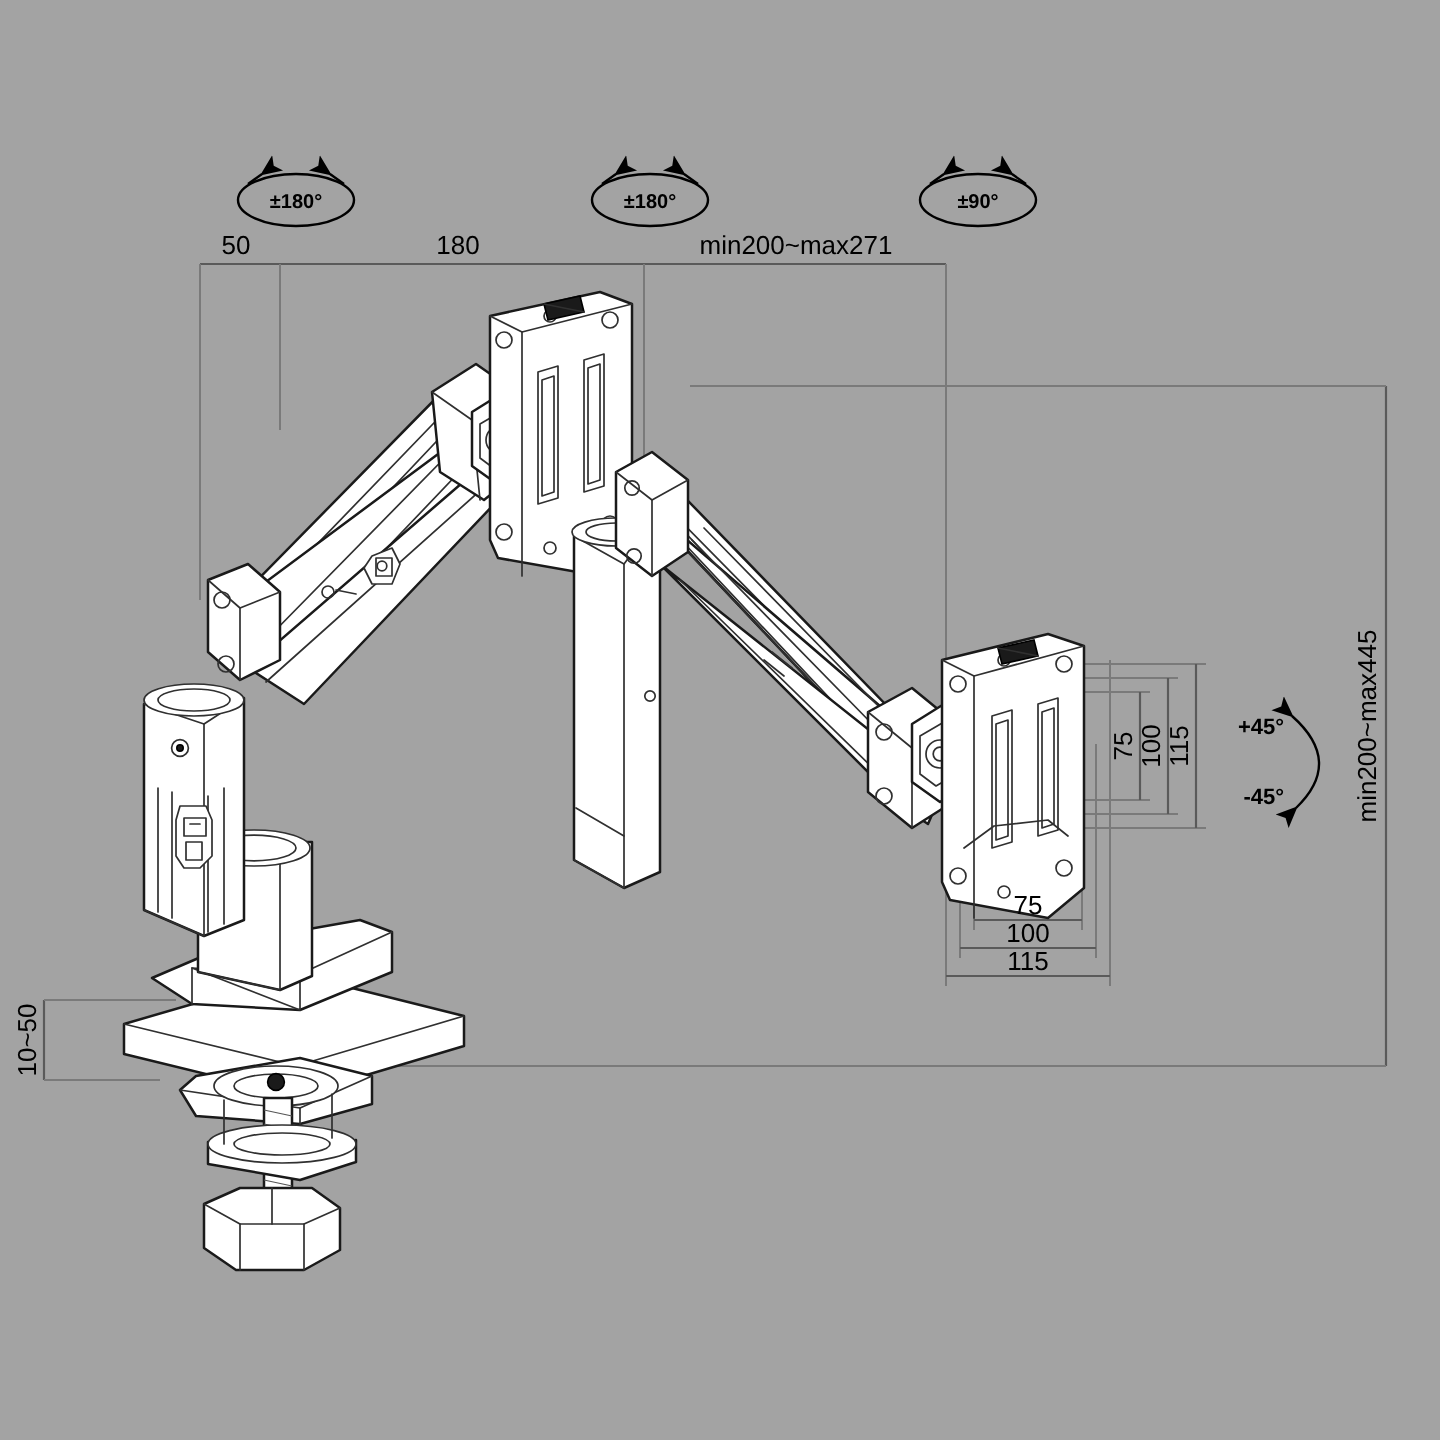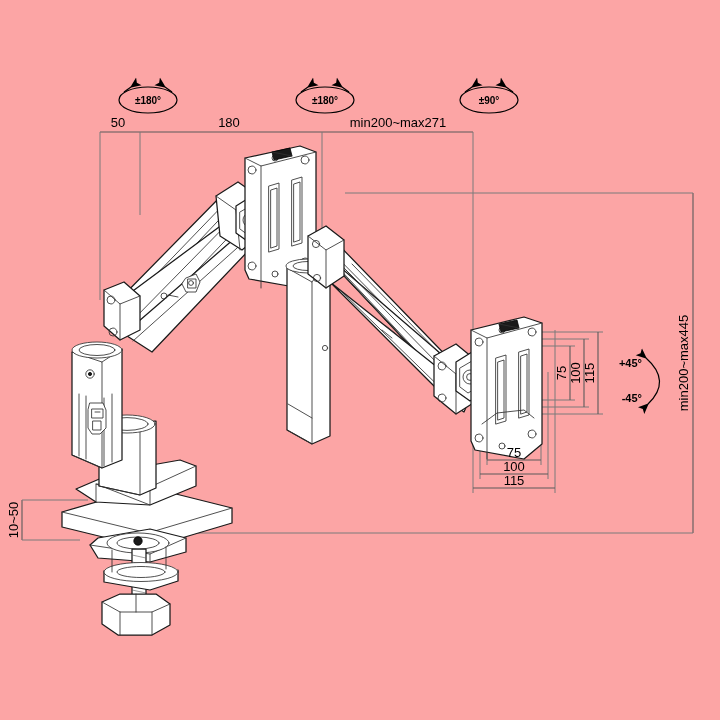--- a/index.html
+++ b/index.html
@@ -7,21 +7,21 @@
     padding: 0;
     background: #ffffff;
   }
   body {
     font-family: "Liberation Sans", sans-serif;
   }
   #stage {
     position: relative;
     width: 720px;
     height: 720px;
-    background: #fca5a5;
+    background: #a3a3a3;
     overflow: hidden;
   }
   #stage svg {
     position: absolute;
     top: 0;
     left: 0;
     width: 720px;
     height: 720px;
   }
   .dimtext {

